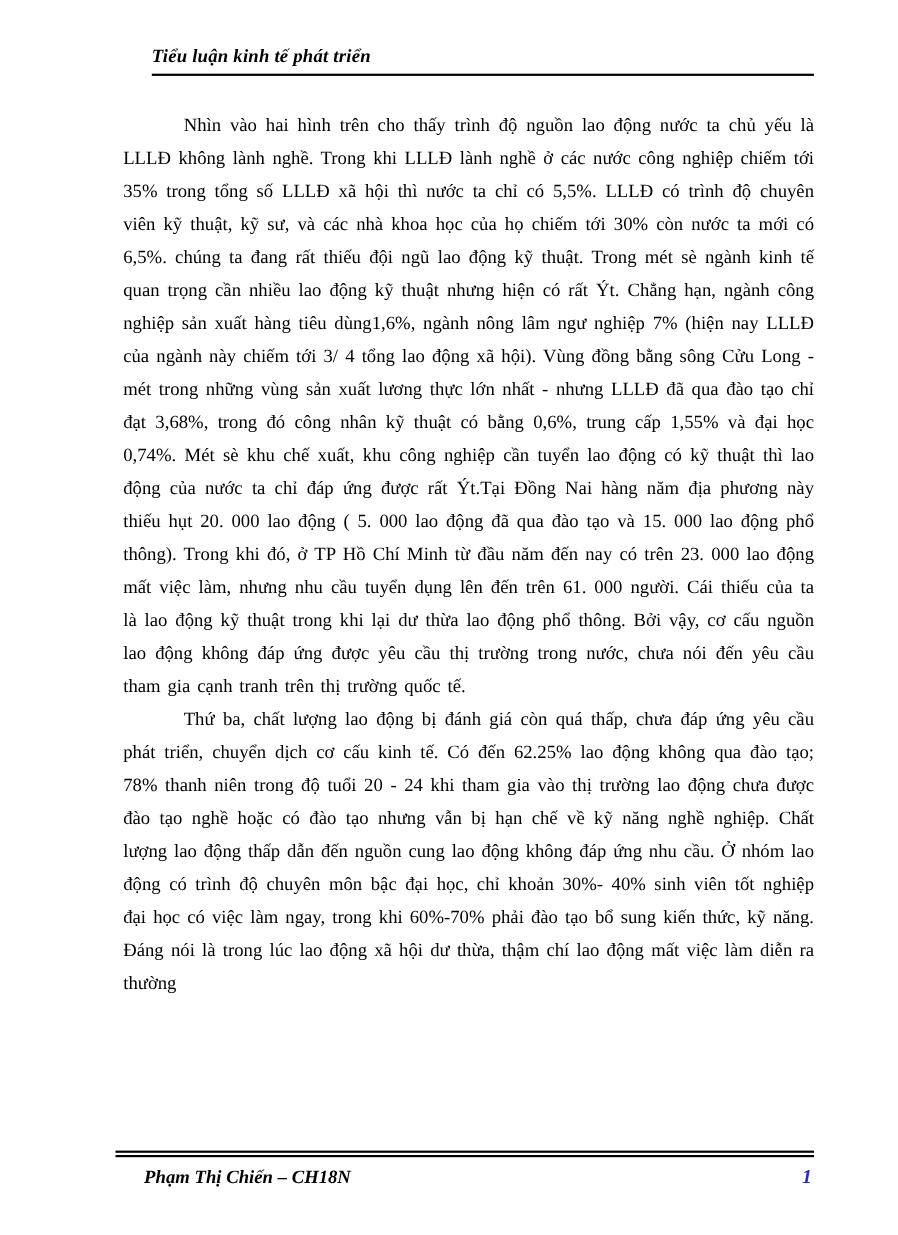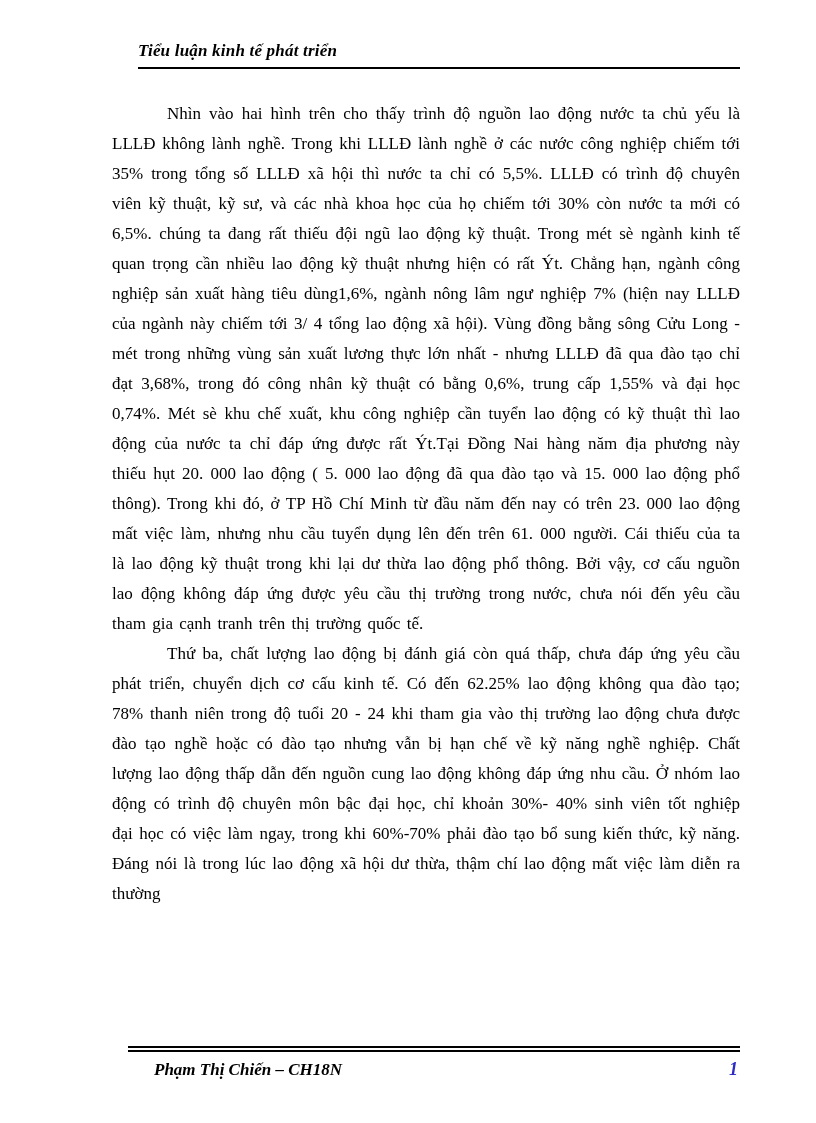--- a/index.html
+++ b/index.html
@@ -41,21 +41,21 @@
   .para {
     font-size: 17px;
     line-height: 30px;
     text-align: justify;
     text-indent: 55px;
     word-spacing: 2px;
   }
   
   .page-footer {
     position: absolute;
-    left: 128px;
+    left: 105px;
     right: 76px;
     top: 1046px;
   }
   .footer-rule-top, .footer-rule-bottom {
     height: 2px;
     background: #000000;
   }
   .footer-rule-gap {
     height: 2px;
     background: transparent;

